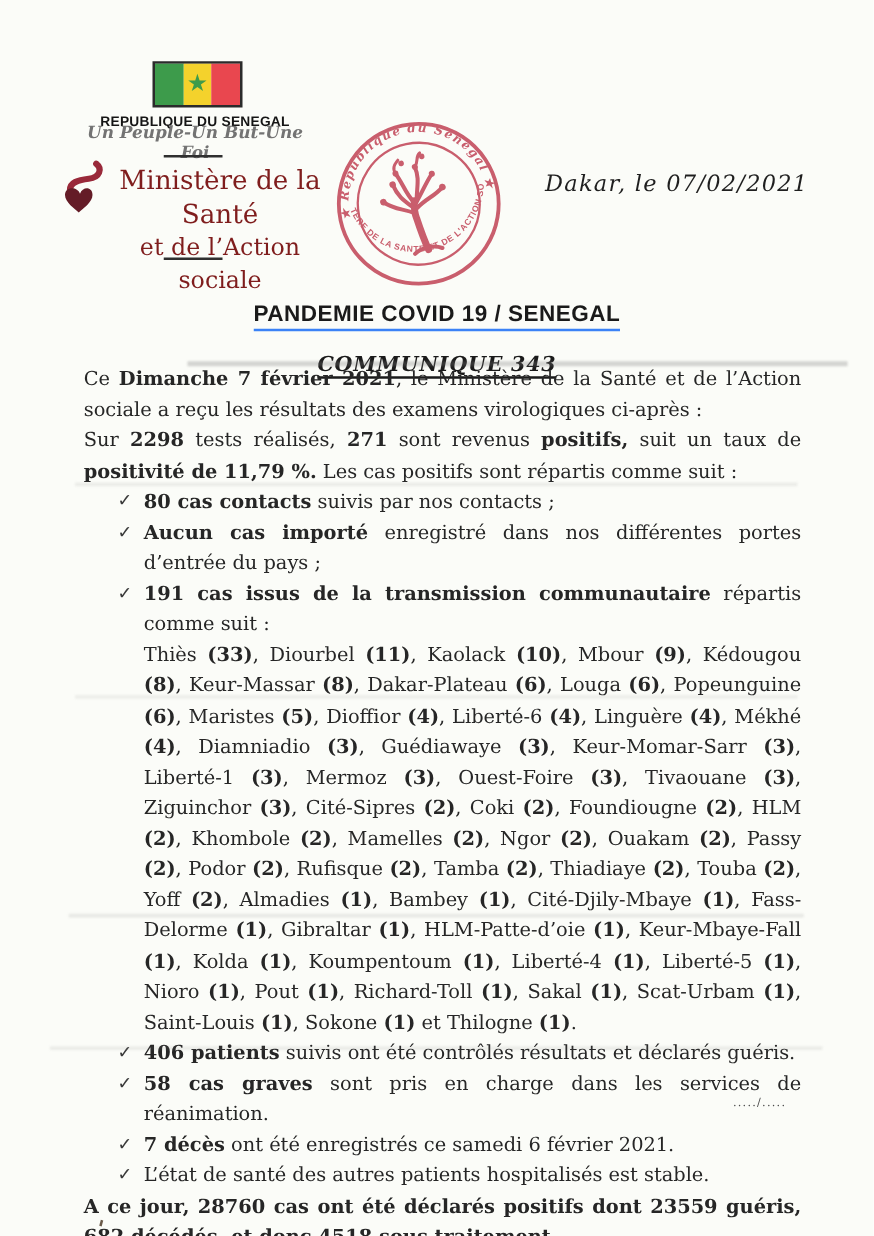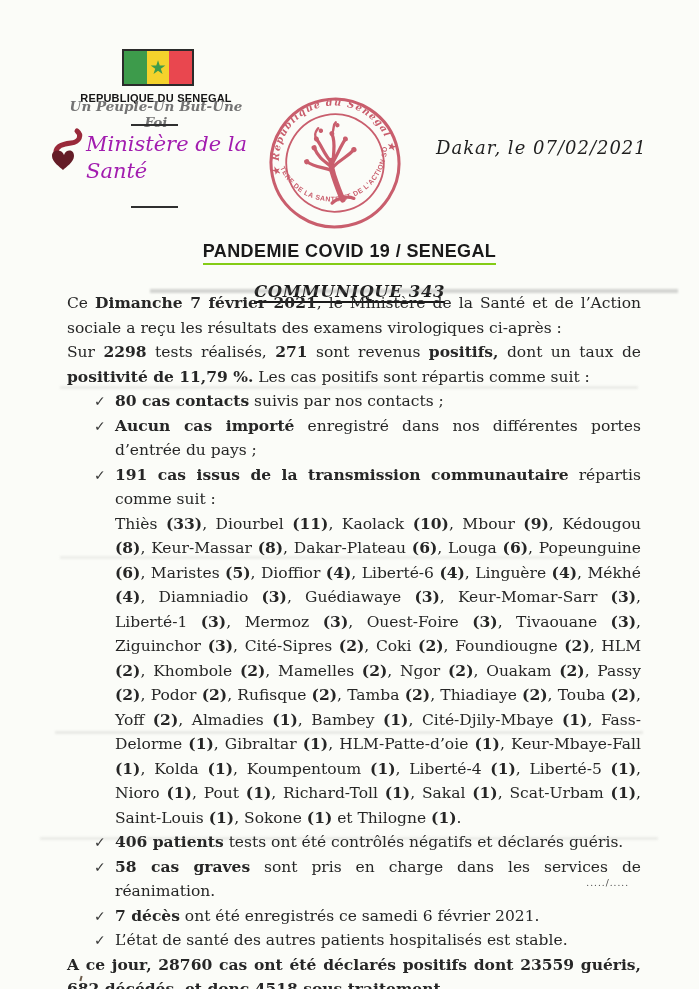--- a/index.html
+++ b/index.html
@@ -11,31 +11,31 @@
   .flag>div{flex:1;position:relative;}
   .flag-star{position:absolute;top:50%;left:50%;transform:translate(-50%,-54%);font-size:19px;line-height:1;
              font-family:"DejaVu Sans",sans-serif;}
   .republic{position:absolute;left:66px;top:92px;width:180px;text-align:center;
             font-family:"Liberation Sans",sans-serif;font-weight:bold;font-size:11px;letter-spacing:0.2px;color:#151515;}
   .motto{position:absolute;left:56px;top:98px;width:200px;text-align:center;font-style:italic;font-weight:bold;
          font-size:13.5px;color:#737373;}
   .rule{position:absolute;left:131px;width:47px;height:2px;background:#2f2f2f;}
   .rule-top{top:124px;} .rule-bottom{top:206px;}
   .logo{position:absolute;left:46px;top:126px;}
-  .ministry{position:absolute;left:86px;top:131px;width:180px;font-style:italic;color:#a21caf;}
+  .ministry{position:absolute;left:86px;top:131px;width:180px;text-align:center;color:#7f1d1d;}
   .ministry .l1{font-size:21px;line-height:27px;}
   .ministry .l2{font-size:19px;line-height:26px;}
   .stamp{position:absolute;left:267px;top:95px;width:136px;height:136px;opacity:0.9;}
   .dateline{position:absolute;left:436px;top:137px;width:212px;font-style:italic;
             font-size:18px;letter-spacing:1px;color:#1f1f1f;}
 
   
   .title-block{position:absolute;left:0;top:241px;width:699px;text-align:center;}
   .t1{display:inline-block;font-family:"Liberation Sans",sans-serif;font-weight:bold;font-size:18px;
-      letter-spacing:0.4px;color:#1a1a1a;border-bottom:2px solid #84cc16;padding-bottom:1px;}
+      letter-spacing:0.4px;color:#1a1a1a;border-bottom:2px solid #3b82f6;padding-bottom:1px;}
   .t2{display:inline-block;margin-top:17px;font-weight:bold;font-style:italic;font-size:16.5px;
       letter-spacing:0.6px;color:#1a1a1a;border-bottom:2px solid #1a1a1a;}
 
   
   .body-text{position:absolute;left:67px;top:291px;width:574px;font-size:15.5px;line-height:24.5px;
              text-align:justify;color:#262626;}
   .body-text p{margin:0;}
   .bullet{position:relative;padding-left:48px;}
   .check{position:absolute;left:27px;top:0;font-family:"DejaVu Sans",sans-serif;font-size:14px;color:#3a3a3a;}
   .list-para{padding-left:48px;}
@@ -70,20 +70,21 @@
 
   <div class="rule rule-top"></div>
 
   <svg class="logo" width="38" height="46" viewBox="0 0 38 46">
     <path d="M31,5 C36,9 34,16 25,17 C16,18 10,20 10,26" fill="none" stroke-width="5" stroke-linecap="round" stroke="#99293a"></path>
     <path d="M18,29 C16,23 6,23 6,30 C6,36 14,41 17,44 C20,41 28,36 28,30 C28,23 20,23 18,29 Z" fill="#641c27"></path>
   </svg>
 
   <div class="ministry">
     <div class="l1">Ministère de la Santé</div>
+    <div class="l2">et de l’Action sociale</div>
   </div>
 
   <div class="rule rule-bottom"></div>
 
   <svg class="stamp" viewBox="0 0 134 134">
     <g transform="rotate(-12 67 67)">
       <circle cx="67" cy="67" r="63" fill="none" stroke-width="3" stroke="#c44d5e"></circle>
       <circle cx="67" cy="67" r="48" fill="none" stroke-width="1.8" stroke="#c44d5e"></circle>
       <defs>
         <path id="arcTop" d="M 14,80 A 55,55 0 1 1 120,80" fill="none"></path>
@@ -122,40 +123,40 @@
 
   <div class="dateline">Dakar, le 07/02/2021</div>
 
   <div class="title-block">
     <span class="t1">PANDEMIE COVID 19 / SENEGAL</span><br>
     <span class="t2">COMMUNIQUE 343</span>
   </div>
 
   <div class="body-text">
     <p><span>Ce </span><span class="b">Dimanche 7 février 2021</span><span>, le Ministère de la Santé et de l’Action sociale a reçu les résultats des examens virologiques ci-après :</span></p>
-    <p><span>Sur </span><span class="b">2298</span><span> tests réalisés, </span><span class="b">271</span><span> sont revenus </span><span class="b">positifs,</span><span> dont un taux de </span><span class="b">positivité de 11,79 %.</span><span> Les cas positifs sont répartis comme suit :</span></p>
+    <p><span>Sur </span><span class="b">2298</span><span> tests réalisés, </span><span class="b">271</span><span> sont revenus </span><span class="b">positifs,</span><span> suit un taux de </span><span class="b">positivité de 11,79 %.</span><span> Les cas positifs sont répartis comme suit :</span></p>
 
     <div class="bullet">
       <span class="check">✓</span>
       <span><span class="b">80 cas contacts</span><span> suivis par nos contacts ;</span></span>
     </div>
     <div class="bullet">
       <span class="check">✓</span>
       <span><span class="b">Aucun cas importé</span><span> enregistré dans nos différentes portes d’entrée du pays ;</span></span>
     </div>
     <div class="bullet">
       <span class="check">✓</span>
       <span><span class="b">191 cas issus de la transmission communautaire</span><span> répartis comme suit :</span></span>
     </div>
 
     <p class="list-para"><span>Thiès </span><span class="b">(33)</span><span>, </span><span>Diourbel </span><span class="b">(11)</span><span>, </span><span>Kaolack </span><span class="b">(10)</span><span>, </span><span>Mbour </span><span class="b">(9)</span><span>, </span><span>Kédougou </span><span class="b">(8)</span><span>, </span><span>Keur-Massar </span><span class="b">(8)</span><span>, </span><span>Dakar-Plateau </span><span class="b">(6)</span><span>, </span><span>Louga </span><span class="b">(6)</span><span>, </span><span>Popeunguine </span><span class="b">(6)</span><span>, </span><span>Maristes </span><span class="b">(5)</span><span>, </span><span>Dioffior </span><span class="b">(4)</span><span>, </span><span>Liberté-6 </span><span class="b">(4)</span><span>, </span><span>Linguère </span><span class="b">(4)</span><span>, </span><span>Mékhé </span><span class="b">(4)</span><span>, </span><span>Diamniadio </span><span class="b">(3)</span><span>, </span><span>Guédiawaye </span><span class="b">(3)</span><span>, </span><span>Keur-Momar-Sarr </span><span class="b">(3)</span><span>, </span><span>Liberté-1 </span><span class="b">(3)</span><span>, </span><span>Mermoz </span><span class="b">(3)</span><span>, </span><span>Ouest-Foire </span><span class="b">(3)</span><span>, </span><span>Tivaouane </span><span class="b">(3)</span><span>, </span><span>Ziguinchor </span><span class="b">(3)</span><span>, </span><span>Cité-Sipres </span><span class="b">(2)</span><span>, </span><span>Coki </span><span class="b">(2)</span><span>, </span><span>Foundiougne </span><span class="b">(2)</span><span>, </span><span>HLM </span><span class="b">(2)</span><span>, </span><span>Khombole </span><span class="b">(2)</span><span>, </span><span>Mamelles </span><span class="b">(2)</span><span>, </span><span>Ngor </span><span class="b">(2)</span><span>, </span><span>Ouakam </span><span class="b">(2)</span><span>, </span><span>Passy </span><span class="b">(2)</span><span>, </span><span>Podor </span><span class="b">(2)</span><span>, </span><span>Rufisque </span><span class="b">(2)</span><span>, </span><span>Tamba </span><span class="b">(2)</span><span>, </span><span>Thiadiaye </span><span class="b">(2)</span><span>, </span><span>Touba </span><span class="b">(2)</span><span>, </span><span>Yoff </span><span class="b">(2)</span><span>, </span><span>Almadies </span><span class="b">(1)</span><span>, </span><span>Bambey </span><span class="b">(1)</span><span>, </span><span>Cité-Djily-Mbaye </span><span class="b">(1)</span><span>, </span><span>Fass-Delorme </span><span class="b">(1)</span><span>, </span><span>Gibraltar </span><span class="b">(1)</span><span>, </span><span>HLM-Patte-d’oie </span><span class="b">(1)</span><span>, </span><span>Keur-Mbaye-Fall </span><span class="b">(1)</span><span>, </span><span>Kolda </span><span class="b">(1)</span><span>, </span><span>Koumpentoum </span><span class="b">(1)</span><span>, </span><span>Liberté-4 </span><span class="b">(1)</span><span>, </span><span>Liberté-5 </span><span class="b">(1)</span><span>, </span><span>Nioro </span><span class="b">(1)</span><span>, </span><span>Pout </span><span class="b">(1)</span><span>, </span><span>Richard-Toll </span><span class="b">(1)</span><span>, </span><span>Sakal </span><span class="b">(1)</span><span>, </span><span>Scat-Urbam </span><span class="b">(1)</span><span>, </span><span>Saint-Louis </span><span class="b">(1)</span><span>, </span><span>Sokone </span><span class="b">(1)</span><span> et </span><span>Thilogne </span><span class="b">(1)</span><span>.</span></p>
 
     <div class="bullet">
       <span class="check">✓</span>
-      <span><span class="b">406 patients</span><span> tests ont été contrôlés négatifs et déclarés guéris.</span></span>
+      <span><span class="b">406 patients</span><span> suivis ont été contrôlés résultats et déclarés guéris.</span></span>
     </div>
     <div class="bullet">
       <span class="check">✓</span>
       <span><span class="b">58 cas graves</span><span> sont pris en charge dans les services de réanimation.</span></span>
     </div>
     <div class="bullet">
       <span class="check">✓</span>
       <span><span class="b">7 décès</span><span> ont été enregistrés ce samedi 6 février 2021.</span></span>
     </div>
     <div class="bullet">

